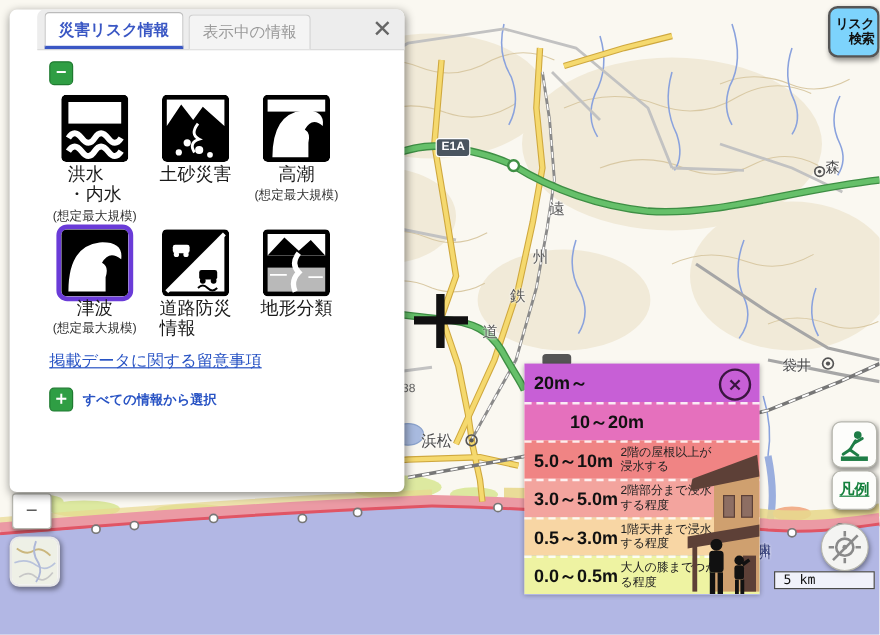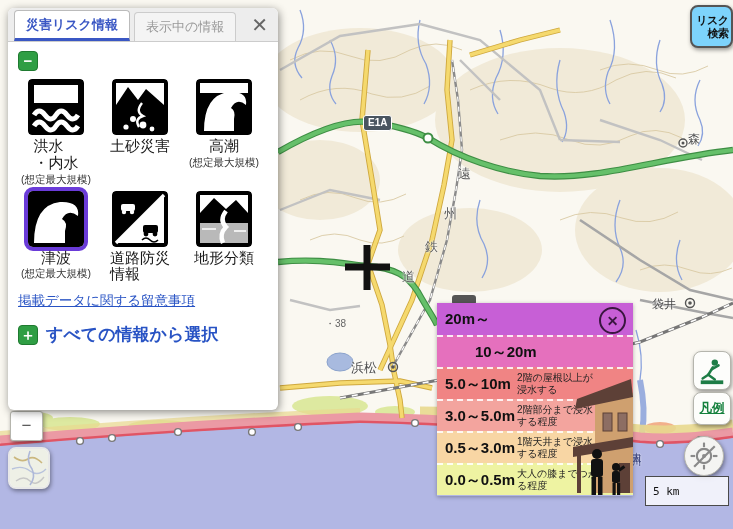--- a/index.html
+++ b/index.html
@@ -11,22 +11,22 @@
   
   #map-svg{position:absolute;left:0;top:0;z-index:0;}
   .map-label{position:absolute;color:#4a4a4a;font-size:12px;z-index:1;white-space:nowrap;text-shadow:0 0 2px #fff,0 0 2px #fff;}
   .vtext{writing-mode:vertical-rl;position:absolute;font-size:10px;color:#39427e;z-index:1;letter-spacing:2px;text-shadow:0 0 2px #fff;}
   .rail-char{position:absolute;font-size:13px;color:#5a5a5a;z-index:1;text-shadow:0 0 2px #fff,0 0 2px #fff;}
   #e1a-badge{position:absolute;left:363px;top:115px;z-index:1;background:#4a5560;color:#fff;
     font-size:10px;font-weight:bold;padding:1px 4px;border-radius:3px;border:1px solid #fff;line-height:12px;}
   #spot-elev{position:absolute;left:325px;top:317px;font-size:10px;color:#666;z-index:1;}
   #partial-badge{position:absolute;left:452px;top:295px;width:24px;height:10px;background:#555;border-radius:3px;z-index:4;}
   
-  #panel{position:absolute;left:8px;top:8px;width:270px;height:402px;background:#fff;z-index:10;
-    border-radius:6px;box-shadow:1px 2px 8px rgba(0,0,0,.45);}
+  #panel{position:absolute;left:8px;top:8px;width:306px;height:402px;background:#fff;z-index:10;
+    border-radius:6px;box-shadow:1px 2px 8px rgba(0,0,0,.45);padding-left:23px;}
   #tabbar{display:flex;align-items:stretch;height:33px;background:#ededed;border-radius:6px 6px 0 0;border-bottom:1px solid #ccc;}
   .tab{display:flex;align-items:center;padding:0 11px;font-size:13px;cursor:pointer;}
   .tab.active{background:#fff;color:#3a57c4;font-weight:bold;border:1px solid #bbb;border-bottom:3px solid #3a57c4;border-radius:4px 4px 0 0;margin:2px 0 0 6px;}
   .tab.inactive{background:#f4f4f4;color:#999;border:1px solid #ccc;border-bottom:none;border-radius:4px 4px 0 0;margin:4px 0 0 4px;}
   #panel-close{margin-left:auto;margin-right:10px;align-self:center;font-size:20px;color:#666;cursor:pointer;line-height:20px;}
   .section-row{display:flex;align-items:center;gap:8px;margin:9px 0 0 10px;cursor:pointer;}
   .toggle-box{width:18px;height:18px;border-radius:4px;background:#2f9e44;border:1px solid #1f7a30;color:#fff;
     font-size:15px;font-weight:bold;display:flex;align-items:center;justify-content:center;line-height:16px;}
   .section-title{color:#2853c4;font-size:16px;font-weight:bold;}
   #hazard-grid{display:grid;grid-template-columns:84px 84px 84px;justify-items:center;margin:8px 4px 0 6px;row-gap:4px;}
@@ -51,21 +51,21 @@
     box-shadow:1px 2px 4px rgba(0,0,0,.4);display:flex;align-items:center;justify-content:center;cursor:pointer;}
   #risk-search{left:690px;top:5px;width:39px;height:39px;font-size:11px;font-weight:bold;color:#111;
     text-align:right;line-height:1.15;padding:0;background:#7dd3fc;border:2px solid #555;letter-spacing:-0.5px;}
   #risk-search span{display:block;width:34px;}
   #evac-btn{left:693px;top:351px;width:36px;height:37px;}
   #legend-btn{left:693px;top:392px;width:36px;height:31px;font-size:12.5px;font-weight:bold;color:#15803d;text-decoration:underline;}
   #gps-btn{left:684px;top:436px;width:38px;height:38px;border-radius:50%;background:#f4f4f2;}
   #zoom-out-btn{left:10px;top:411px;width:31px;height:28px;border-radius:3px;font-size:17px;color:#555;background:#fff;}
   #minimap-btn{left:8px;top:447px;width:38px;height:38px;border-radius:8px;overflow:hidden;padding:0;border:2px solid #e8e8e8;}
   
-  #scale-bar{position:absolute;left:645px;top:476px;width:84px;height:30px;z-index:6;
+  #scale-bar{position:absolute;left:645px;top:476px;width:84px;height:15px;z-index:6;
     background:rgba(255,255,255,.8);border:1.5px solid #4a4a4a;font-family:"DejaVu Sans Mono",monospace;
     font-size:11px;color:#111;display:flex;align-items:center;padding-left:7px;box-sizing:border-box;}
 </style>
 </head>
 <body>
 
 <svg id="map-svg" width="733" height="529" viewBox="0 0 733 529">
 
   <rect x="0" y="0" width="733" height="529" fill="#faf8f1"></rect>
 
@@ -308,21 +308,21 @@
       </div>
       <div class="hz-label">地形分類</div>
       <div class="hz-sub"></div>
     </div>
   </div>
 
   <div id="notice-link">掲載データに関する留意事項</div>
 
   <div class="section-row" style="margin-top:13px;">
     <div class="toggle-box">＋</div>
-    <div class="section-title" style="font-size:17px;">すべての情報から選択</div>
+    <div class="section-title" style="font-size:11px;">すべての情報から選択</div>
   </div>
 </div>
 
 <div id="legend">
   <div class="lg-row" style="background: rgb(199, 95, 214);">
     <div class="lg-label">20m～</div>
   </div>
   <div class="lg-row" style="background: rgb(229, 112, 189); padding-left: 30px;">
     <div class="lg-label">10～20m</div>
   </div>

